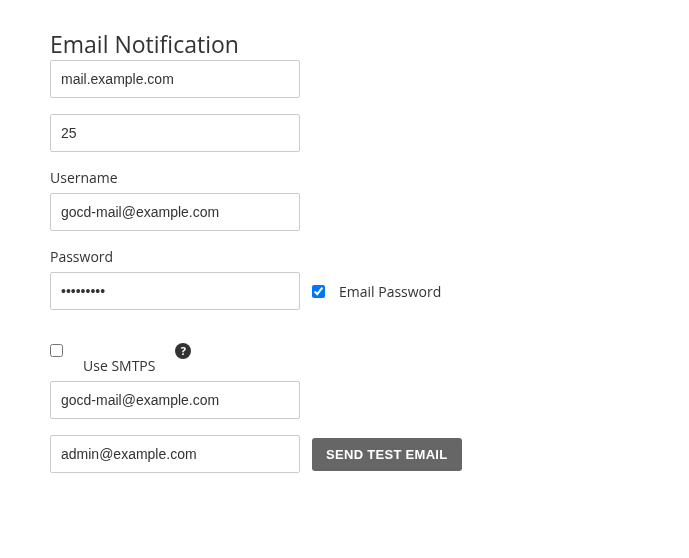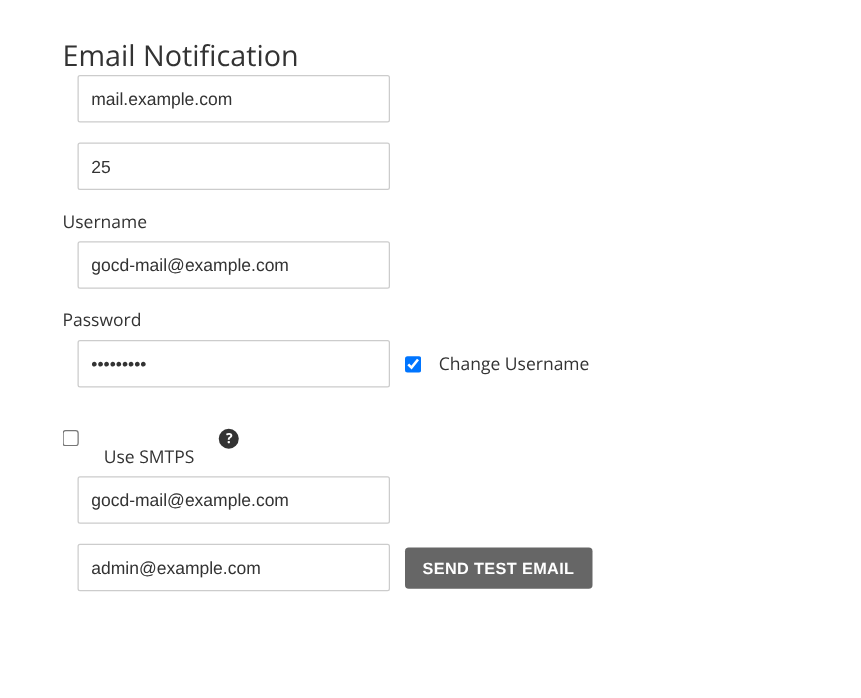--- a/index.html
+++ b/index.html
@@ -39,21 +39,20 @@
     input[type="text"],
     input[type="password"] {
       width: 250px;
       height: 38px;
       padding: 6px 10px;
       font-size: 14px;
       color: #333;
       border: 1px solid #ccc;
       border-radius: 2px;
       outline: none;
-      margin-left: 12px;
     }
     input[type="checkbox"] {
       width: 13px;
       height: 13px;
       margin: 0;
     }
     .inline-check {
       display: flex;
       align-items: center;
       gap: 14px;
@@ -113,21 +112,21 @@
   <label class="field-label">Username</label>
   <input type="text" value="gocd-mail@example.com" style="">
 </div>
 
 <div class="field">
   <label class="field-label">Password</label>
   <div class="field-row">
     <input type="password" value="•••••••••" style="">
     <div class="inline-check">
       <input type="checkbox" checked="" style="">
-      <span>Change Username</span>
+      <span>Email Password</span>
     </div>
   </div>
 </div>
 
 <div class="field">
   <div class="smtps-row">
     <input type="checkbox" style="">
     <span class="label-text">Use SMTPS</span>
     <span class="help-icon">?</span>
   </div>

